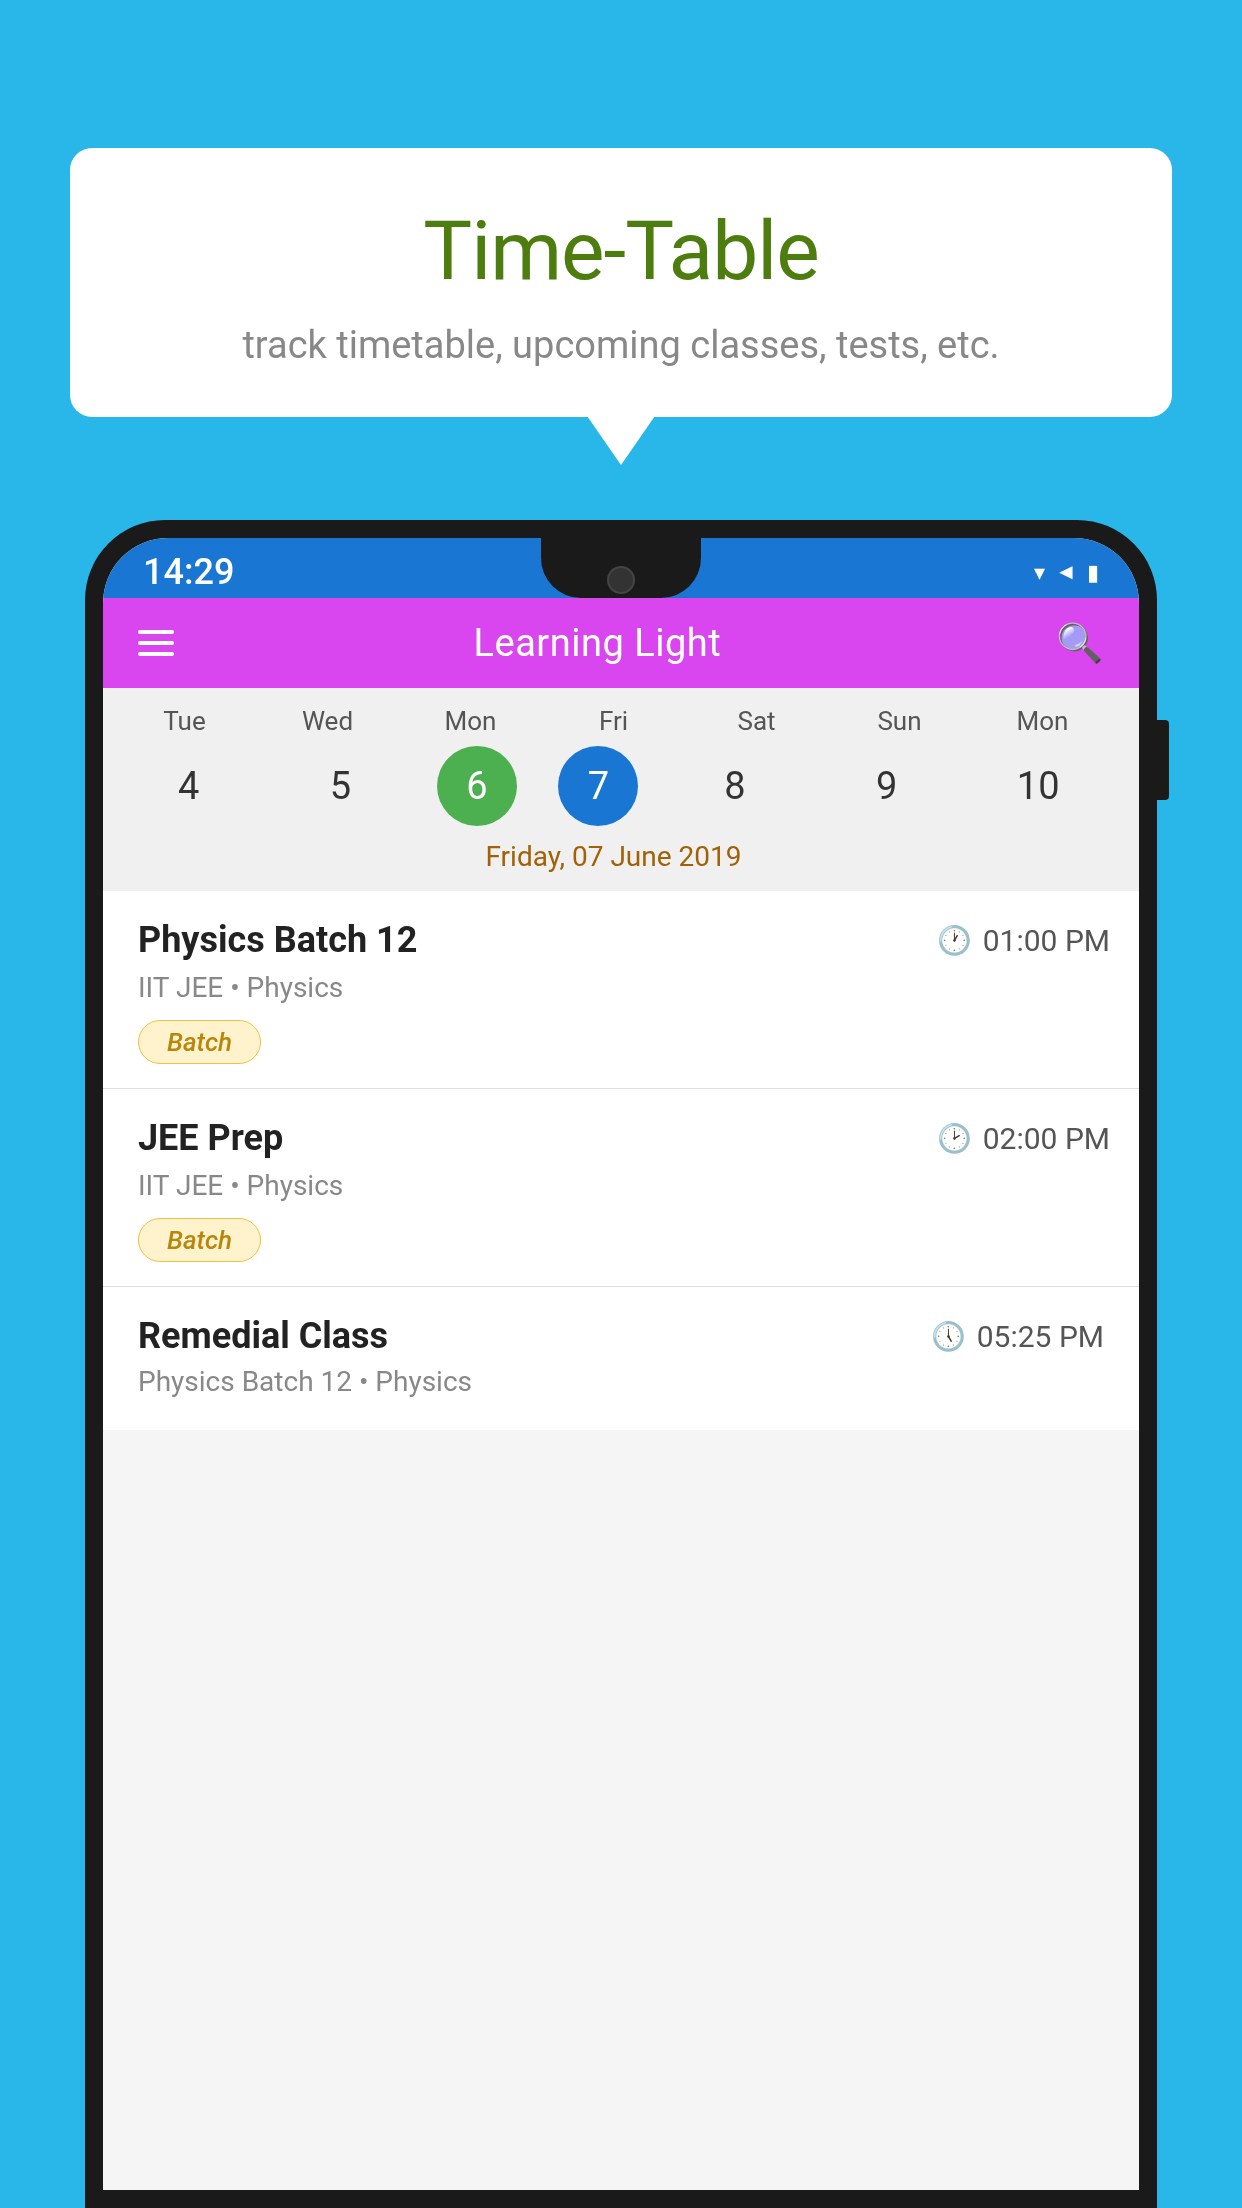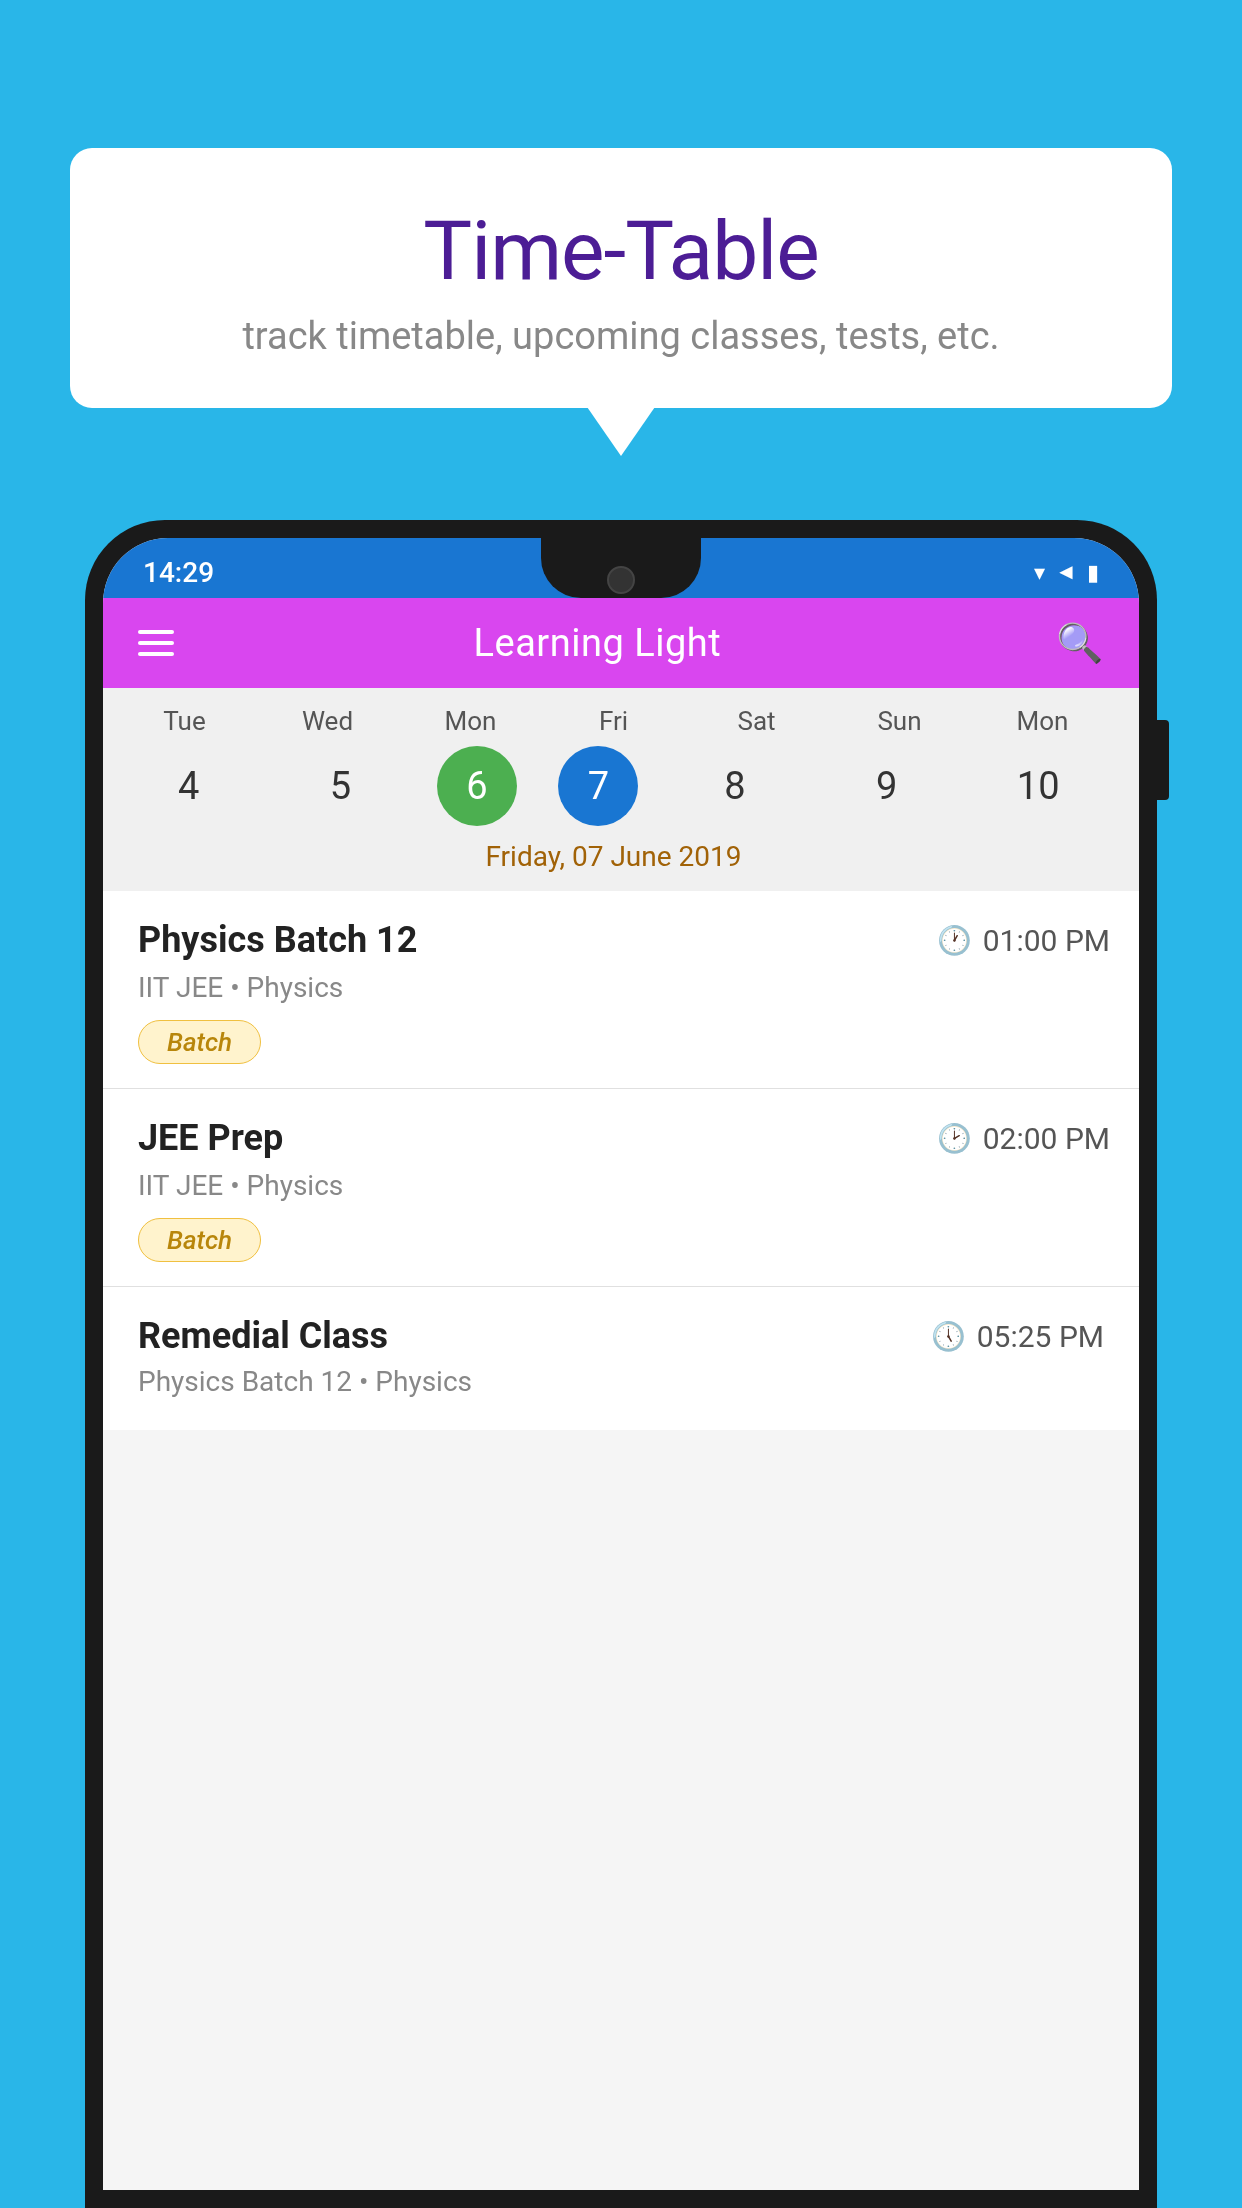--- a/index.html
+++ b/index.html
@@ -38,24 +38,24 @@
       transform: translateX(-50%);
       width: 0;
       height: 0;
       border-left: 36px solid transparent;
       border-right: 36px solid transparent;
       border-top: 52px solid white;
     }
 
     .bubble-title {
       font-size: 82px;
-      color: #4c1d95;
+      color: #4d7c0f;
       font-weight: 400;
       letter-spacing: -1px;
-      margin-bottom: 15px;
+      margin-bottom: 24px;
     }
 
     .bubble-subtitle {
       font-size: 38px;
       color: #888;
       font-weight: 400;
     }
 
     
     .phone-container {
@@ -126,21 +126,21 @@
       height: 60px;
       display: flex;
       align-items: center;
       justify-content: space-between;
       padding: 0 40px;
       padding-top: 8px;
     }
 
     .status-time {
       color: white;
-      font-size: 28px;
+      font-size: 36px;
       font-weight: 500;
     }
 
     .status-icons {
       display: flex;
       align-items: center;
       gap: 10px;
     }
 
     .wifi-icon, .signal-icon, .battery-icon {

